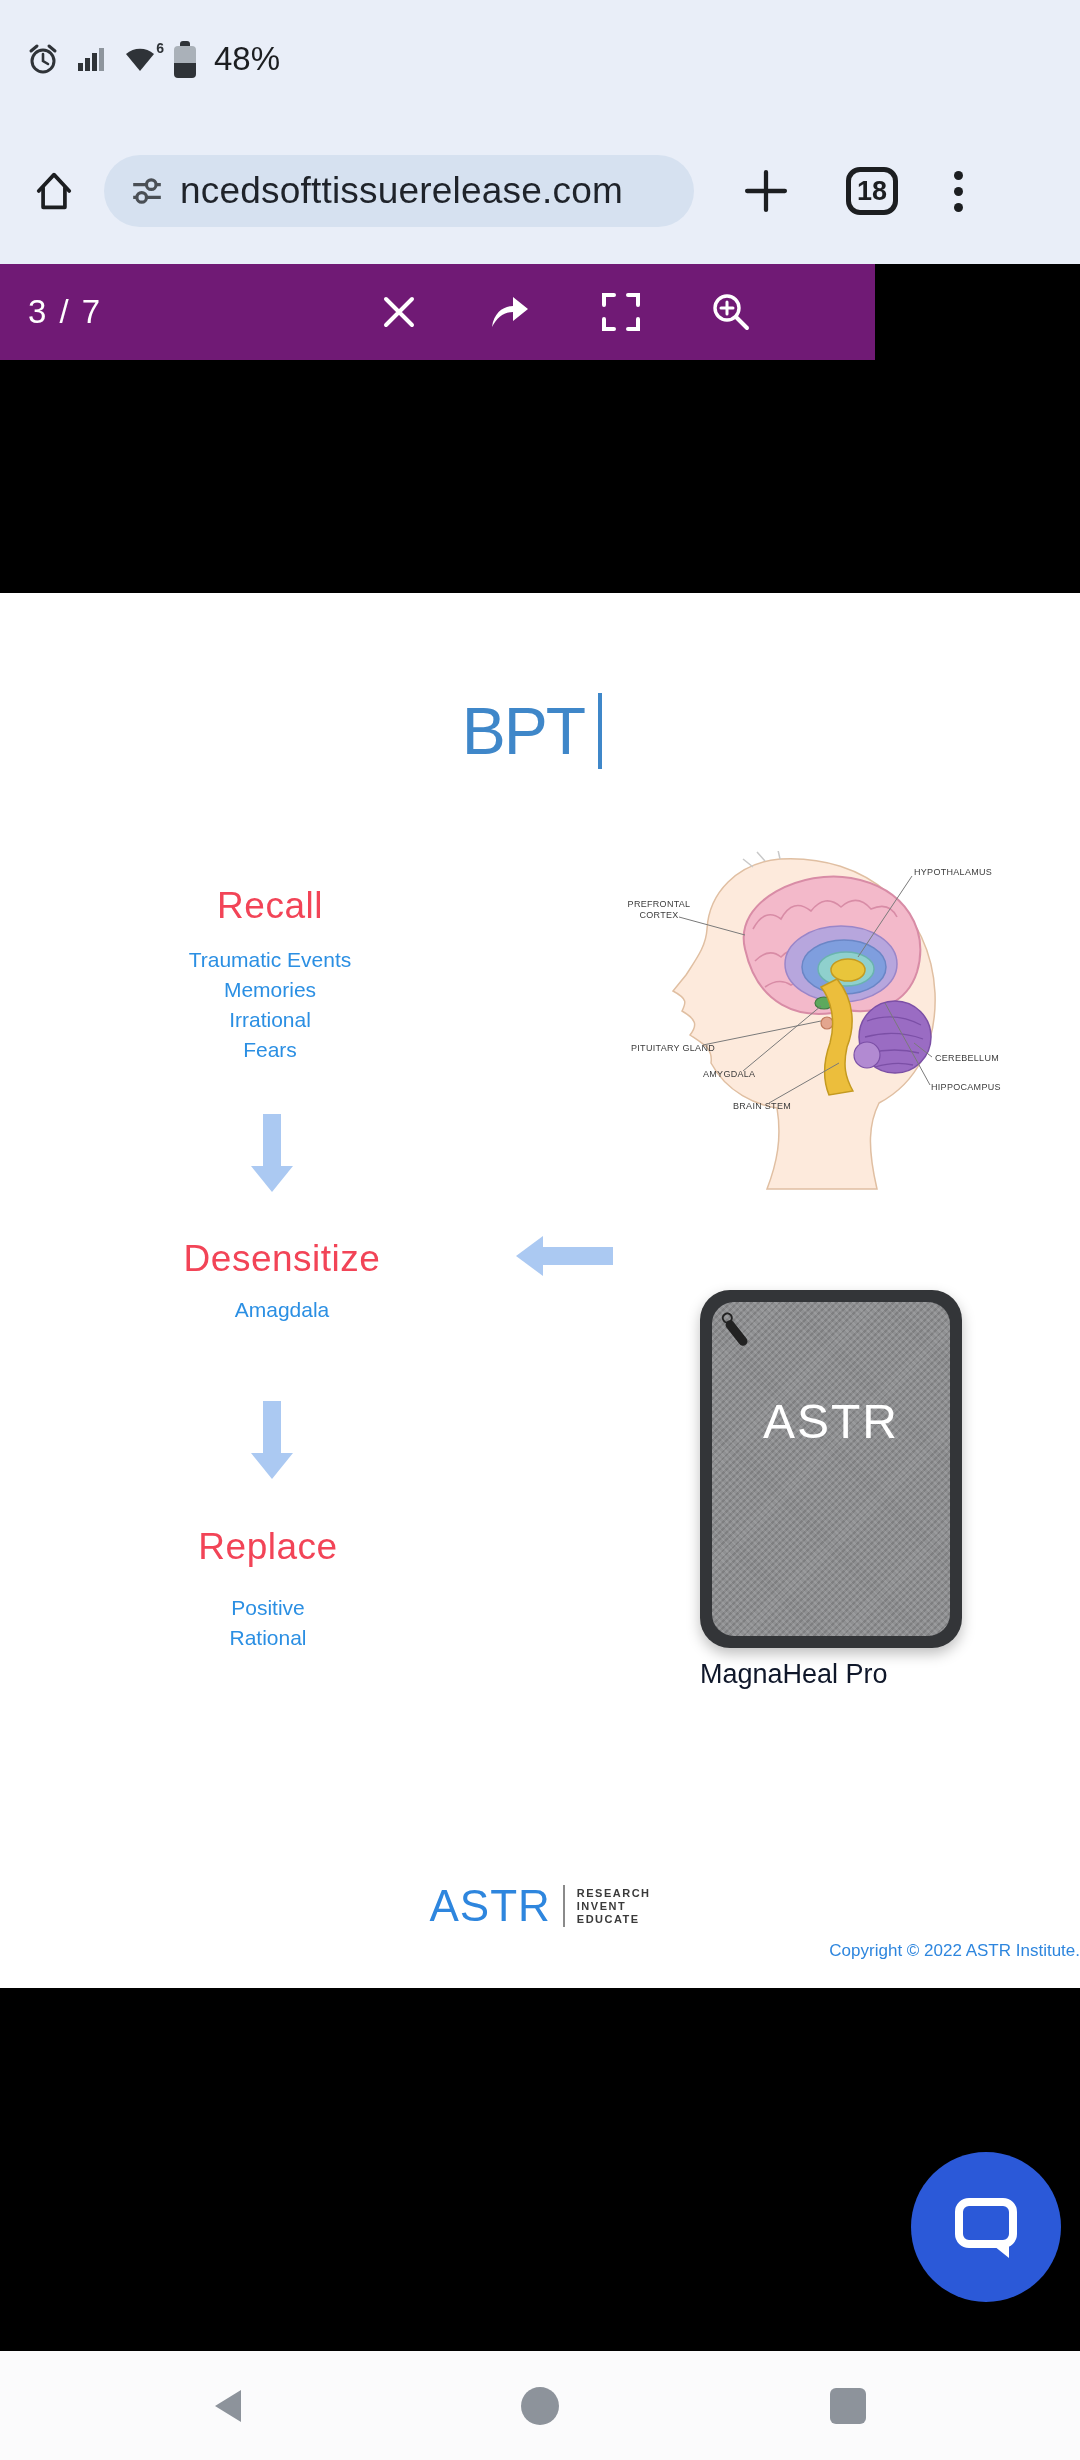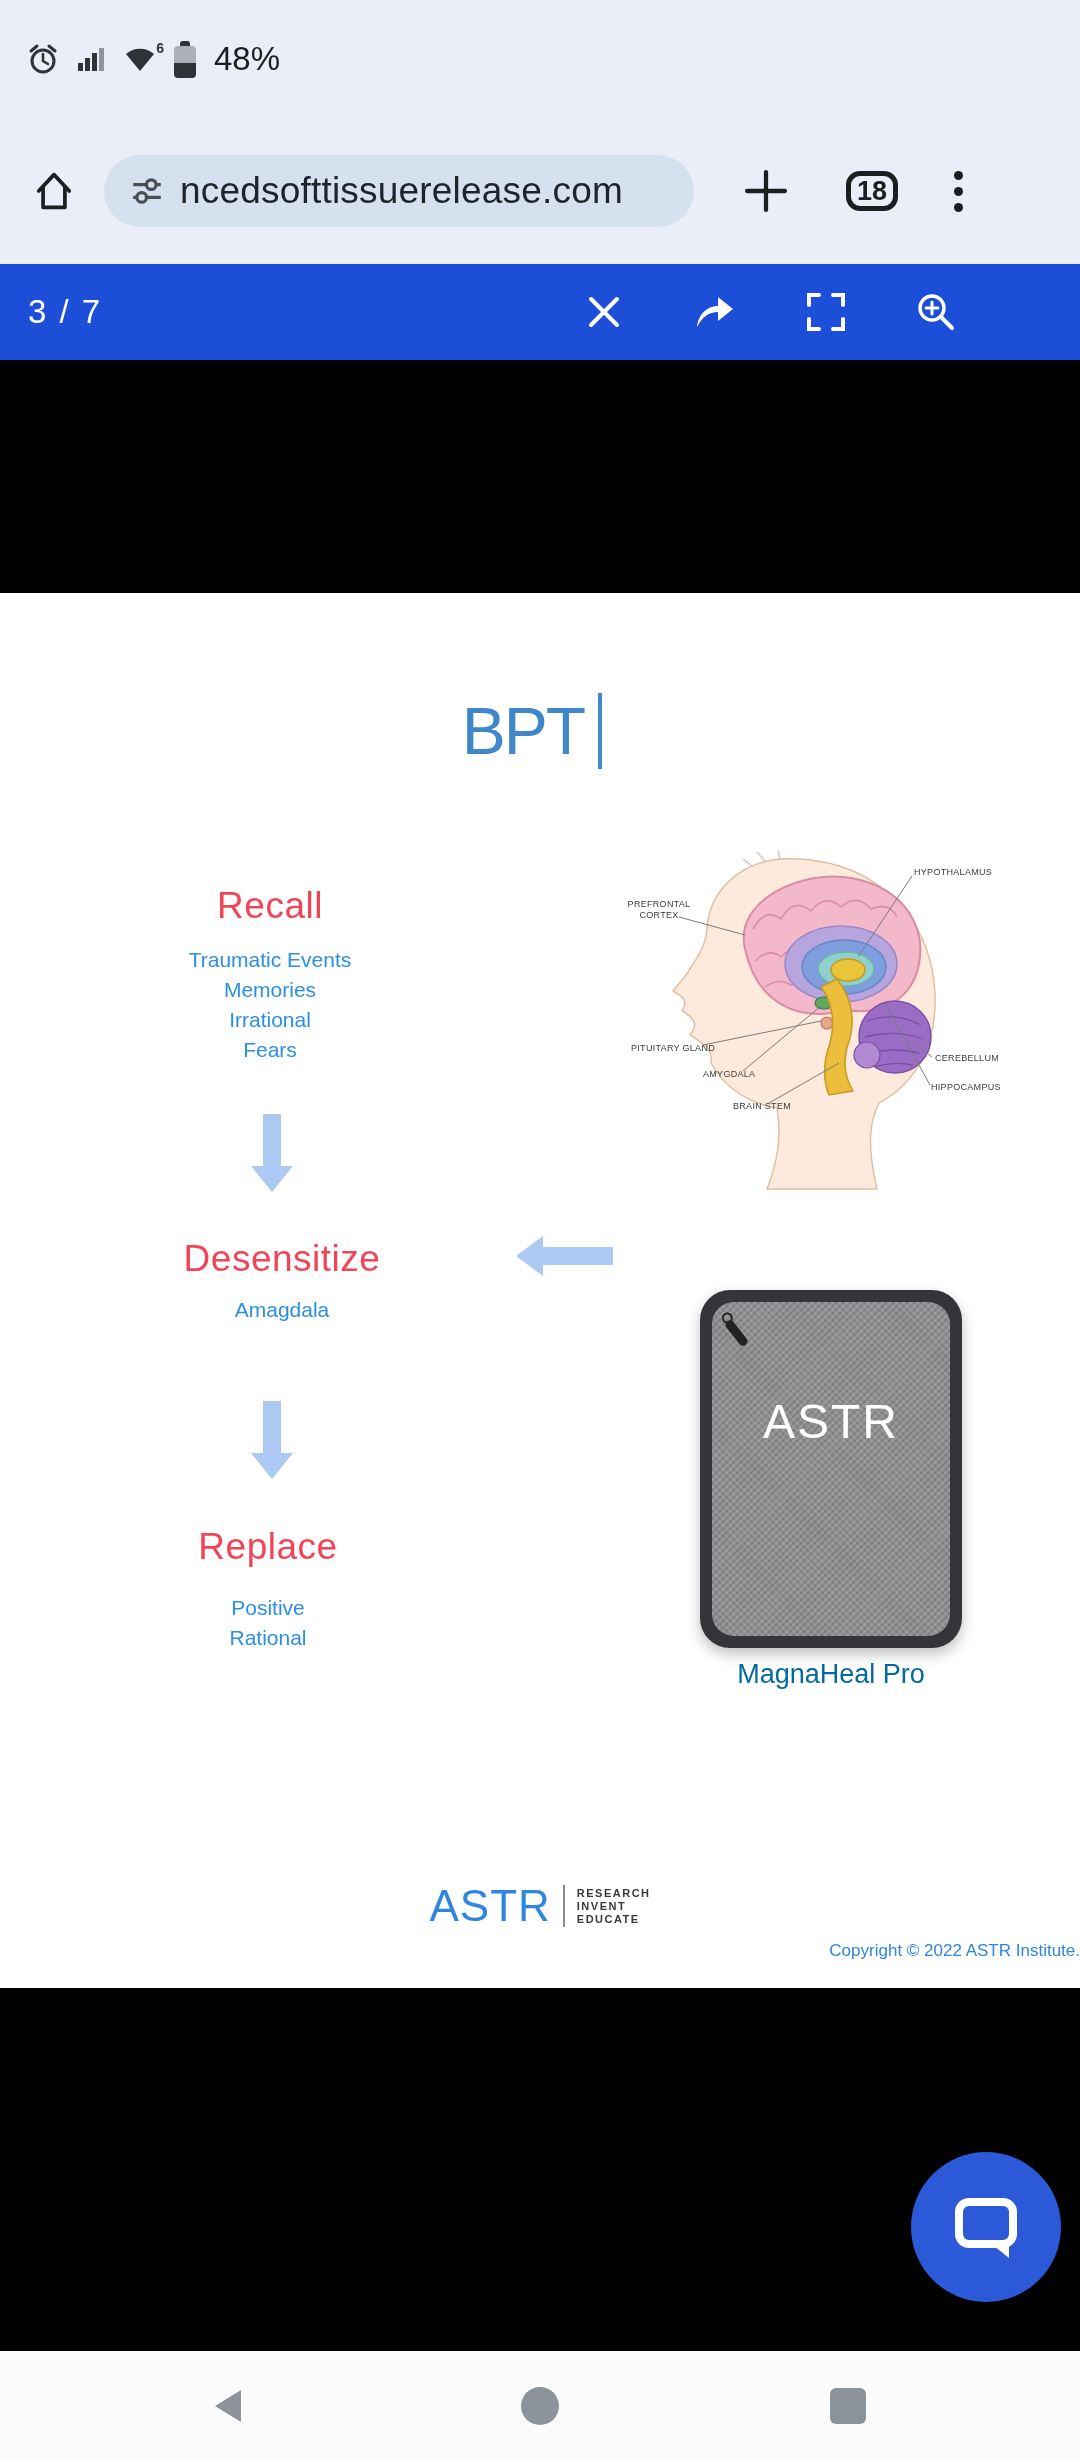--- a/index.html
+++ b/index.html
@@ -39,30 +39,30 @@
   #home-btn { margin-right:26px; flex:0 0 auto; }
   #omnibox {
     flex:0 0 590px; height:72px; border-radius:44px; background:#d6e1f0;
     display:flex; align-items:center; padding:0 26px; overflow:hidden;
   }
   #omnibox .url-text {
     font-size:37px; color:#1f232a; white-space:nowrap; overflow:hidden; letter-spacing:0.2px;
   }
   #new-tab-btn { margin-left:46px; }
   #tab-switcher {
-    margin-left:54px; width:52px; height:40px; border:5px solid #1c1e21; border-radius:14px;
+    margin-left:54px; width:52px; height:48px; border:5px solid #1c1e21; border-radius:14px;
     display:flex; align-items:center; justify-content:center;
   }
   #tab-switcher span { font-size:27px; font-weight:700; color:#1c1e21; }
   #menu-btn { margin-left:56px; display:flex; flex-direction:column; gap:7px; }
   #menu-btn i { width:9px; height:9px; border-radius:50%; background:#1c1e21; display:block; }
 
   
   #pdf-toolbar {
-    top:264px; left:0; width:1080px; height:96px; background:#1d4ed8;
+    top:264px; left:0; width:875px; height:96px; background:#701a75;
     display:flex; align-items:center;
   }
   #page-indicator { margin-left:28px; font-size:33px; color:#fff; letter-spacing:2px; }
   #pdf-actions { margin-left:auto; margin-right:122px; display:flex; align-items:center; gap:66px; }
 
   
   #pdf-page {
     top:593px; left:0; width:1080px; height:1395px; background:#fff;
   }
   #bpt-logo {
@@ -98,22 +98,22 @@
   }
   #case-logo {
     position:absolute; top:92px; left:0; width:100%; text-align:center;
     color:#fff; font-size:48px; letter-spacing:2px; font-weight:400;
   }
   #zip-pull { position:absolute; top:16px; left:20px; width:9px; height:30px;
     background:#222; border-radius:5px; transform:rotate(-38deg); }
   #zip-pull::after { content:""; position:absolute; top:-8px; left:1px; width:7px; height:7px;
     border:2px solid #222; border-radius:50%; }
 
-  #product-name { top:1066px; left:700px; width:262px; text-align:center;
-    font-size:27px; color:#0369a1; }
+  #product-name { top:1066px; left:700px; width:262px; 
+    font-size:27px; color:#0f172a; }
 
   
   #footer-logo { top:1288px; left:0; width:1080px; display:flex; align-items:center; justify-content:center; }
   .astr-text { font-size:44px; color:#2e86de; letter-spacing:1px; font-weight:400; }
   .astr-div { width:2px; height:42px; background:#8a8a8a; margin:0 12px; }
   .astr-tags { font-size:11px; font-weight:700; color:#3a3a3a; letter-spacing:1.5px; line-height:13px; }
   #copyright { top:1348px; left:0; width:1080px; text-align:right; font-size:17px; color:#2e86de; }
 
   
   #chat-bubble {

